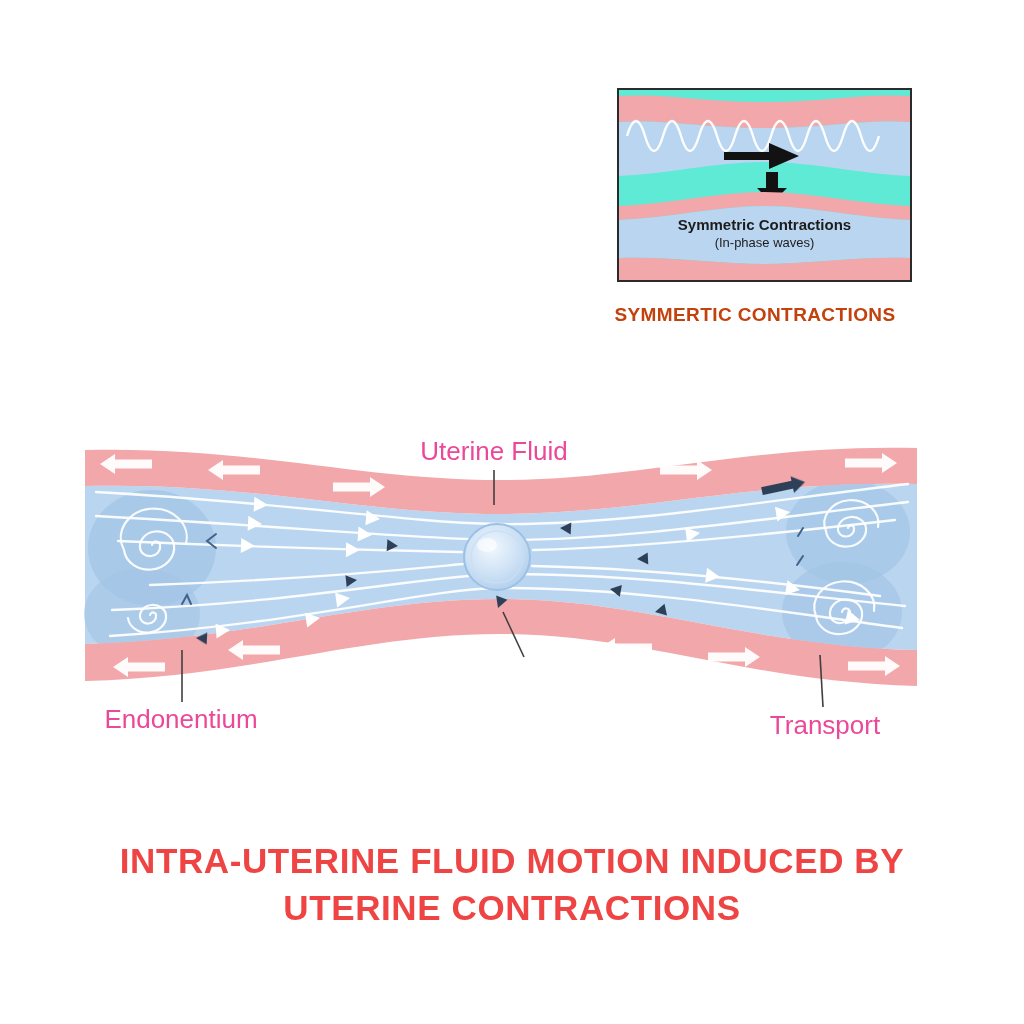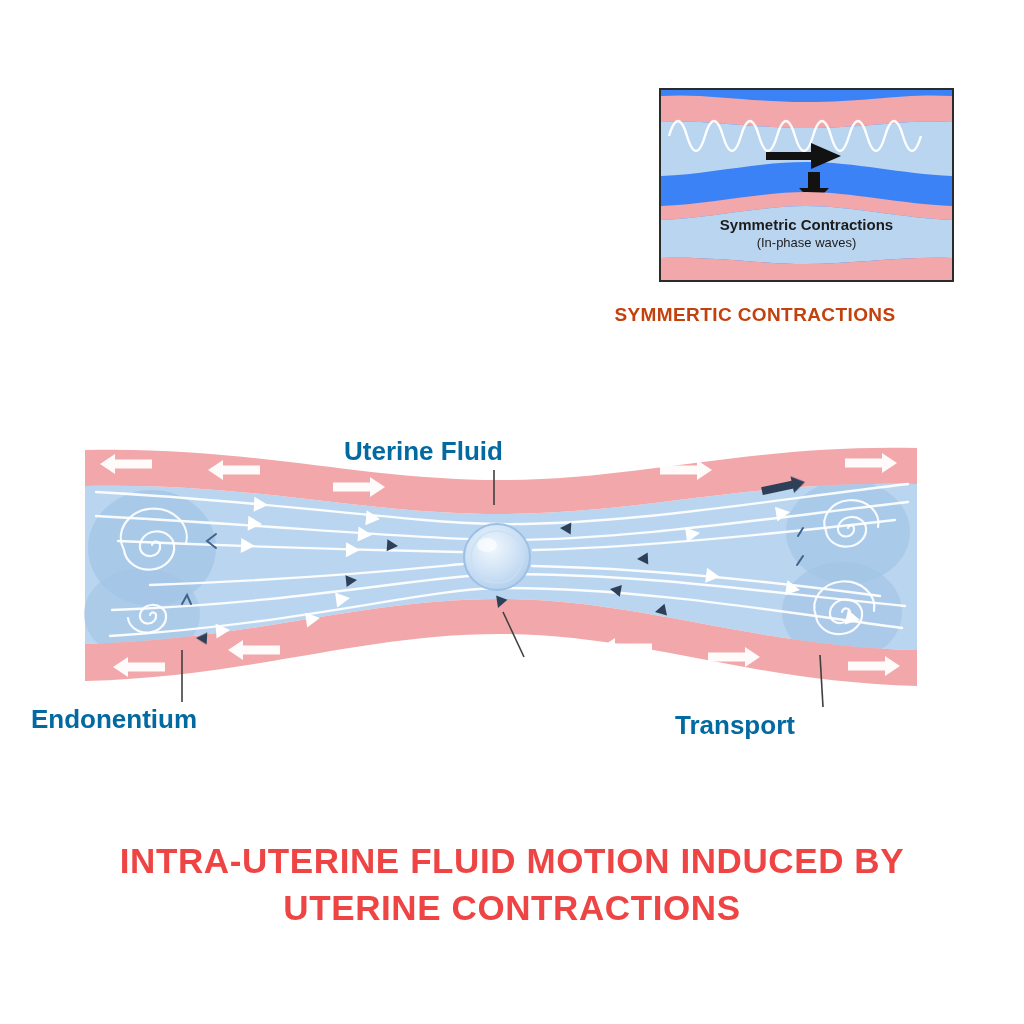--- a/index.html
+++ b/index.html
@@ -6,37 +6,37 @@
   .canvas{
     position:relative;width:1024px;height:1024px;background:#ffffff;overflow:hidden;
     font-family:"Liberation Sans", sans-serif;color:#2d2d2d;
   }
   .abs{position:absolute;}
   svg{display:block;}
 
   
   .inset{
     position:absolute;left:617px;top:88px;width:291px;height:190px;
-    border:2px solid #2b2b2b;background:#3b82f6;margin-left:42px;
+    border:2px solid #2b2b2b;background:#5eead4;
   }
   .inset-label{
     position:absolute;left:0;right:0;top:125px;text-align:center;
     color:#1c1c1c;line-height:1.3;pointer-events:none;
   }
   .inset-label .l1{font-size:15px;font-weight:700;}
   .inset-label .l2{font-size:13px;font-weight:500;text-align:center;}
 
   .inset-caption{
     position:absolute;left:585px;top:302px;width:340px;text-align:center;
     font-size:19px;font-weight:700;letter-spacing:.4px;color:#c2410c;line-height:1.42;
   }
 
   
   .diagram-label{
-    position:absolute;text-align:left;font-size:26px;color:#0369a1;font-weight:bold;
+    position:absolute;text-align:center;font-size:26px;color:#ec4899;
   }
   .diagram-label .sub{font-size:21px;margin-top:3px;}
 
   
   .title{
     position:absolute;left:0;right:0;top:838px;text-align:center;
     font-size:35px;font-weight:700;letter-spacing:.6px;color:#ef4444;line-height:1.33;
   }
 </style>
 </head>

